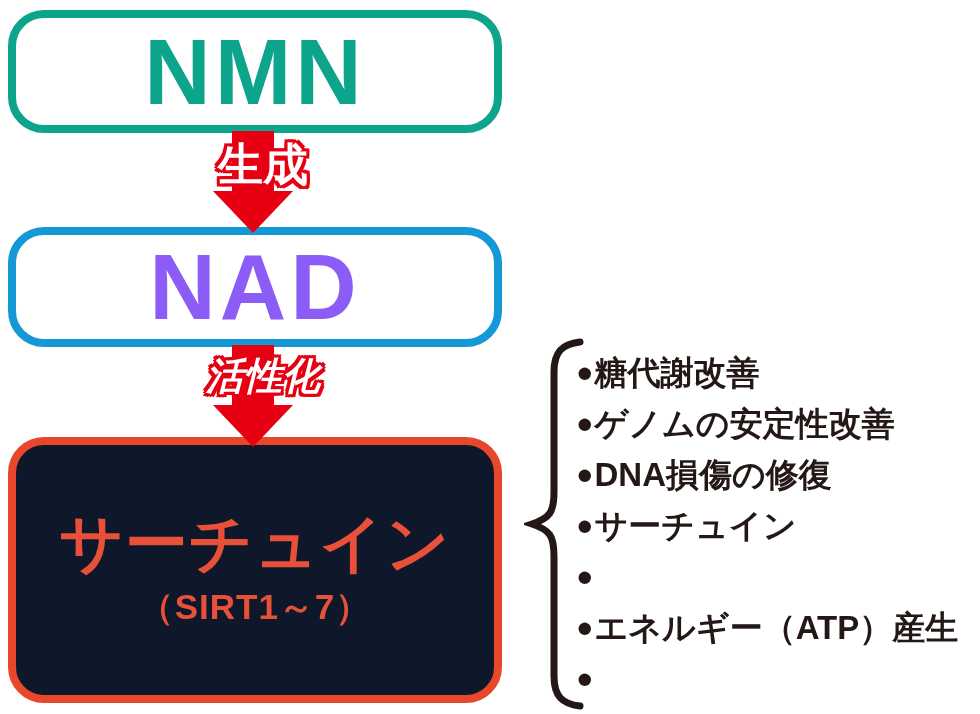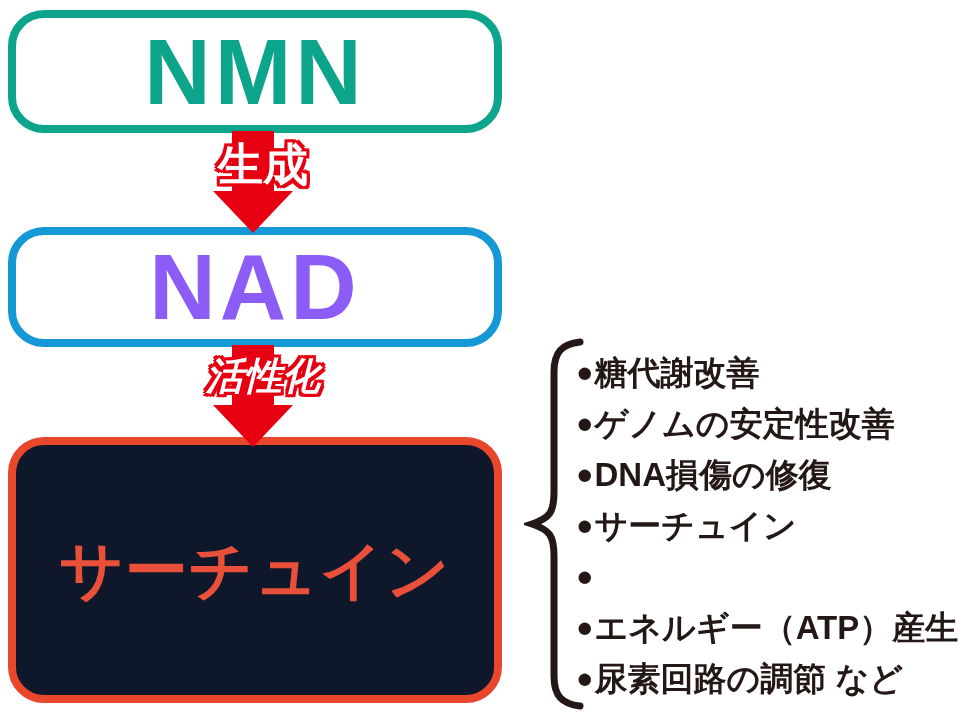--- a/index.html
+++ b/index.html
@@ -70,20 +70,21 @@
   </div>
 
   <svg class="arrow arrow-2" viewBox="0 0 80 102">
     <rect x="19" y="0" width="42" height="66" fill="#e60012"></rect>
     <polygon points="0,60 80,60 40,102" fill="#e60012"></polygon>
   </svg>
   <div class="arrow-label label-2">活性化</div>
 
   <div class="flow-box box-sirt">
     <div class="sirt-line">サーチュイン</div>
+    <div class="sirt-sub">（SIRT1～7）</div>
   </div>
 
   <svg class="brace" viewBox="0 0 64 372">
     <path d="M56,4 C38,6 30,14 30,34 L30,154 C30,174 26,180 8,186 C26,192 30,198 30,218 L30,338 C30,358 38,366 56,368" fill="none" stroke="#231815" stroke-width="7" stroke-linecap="round"></path>
   </svg>
 
   <ul class="benefits">
     <li>
         <span class="dot">●</span>
         <span>糖代謝改善</span>
@@ -102,17 +103,16 @@
       </li>
     <li>
         <span class="dot">●</span>
       </li>
     <li>
         <span class="dot">●</span>
         <span>エネルギー（ATP）産生</span>
       </li>
     <li>
         <span class="dot">●</span>
-        <span>尿素回路の調節 など</span>
       </li>
   </ul>
 
 </div>
 
 </body></html>

